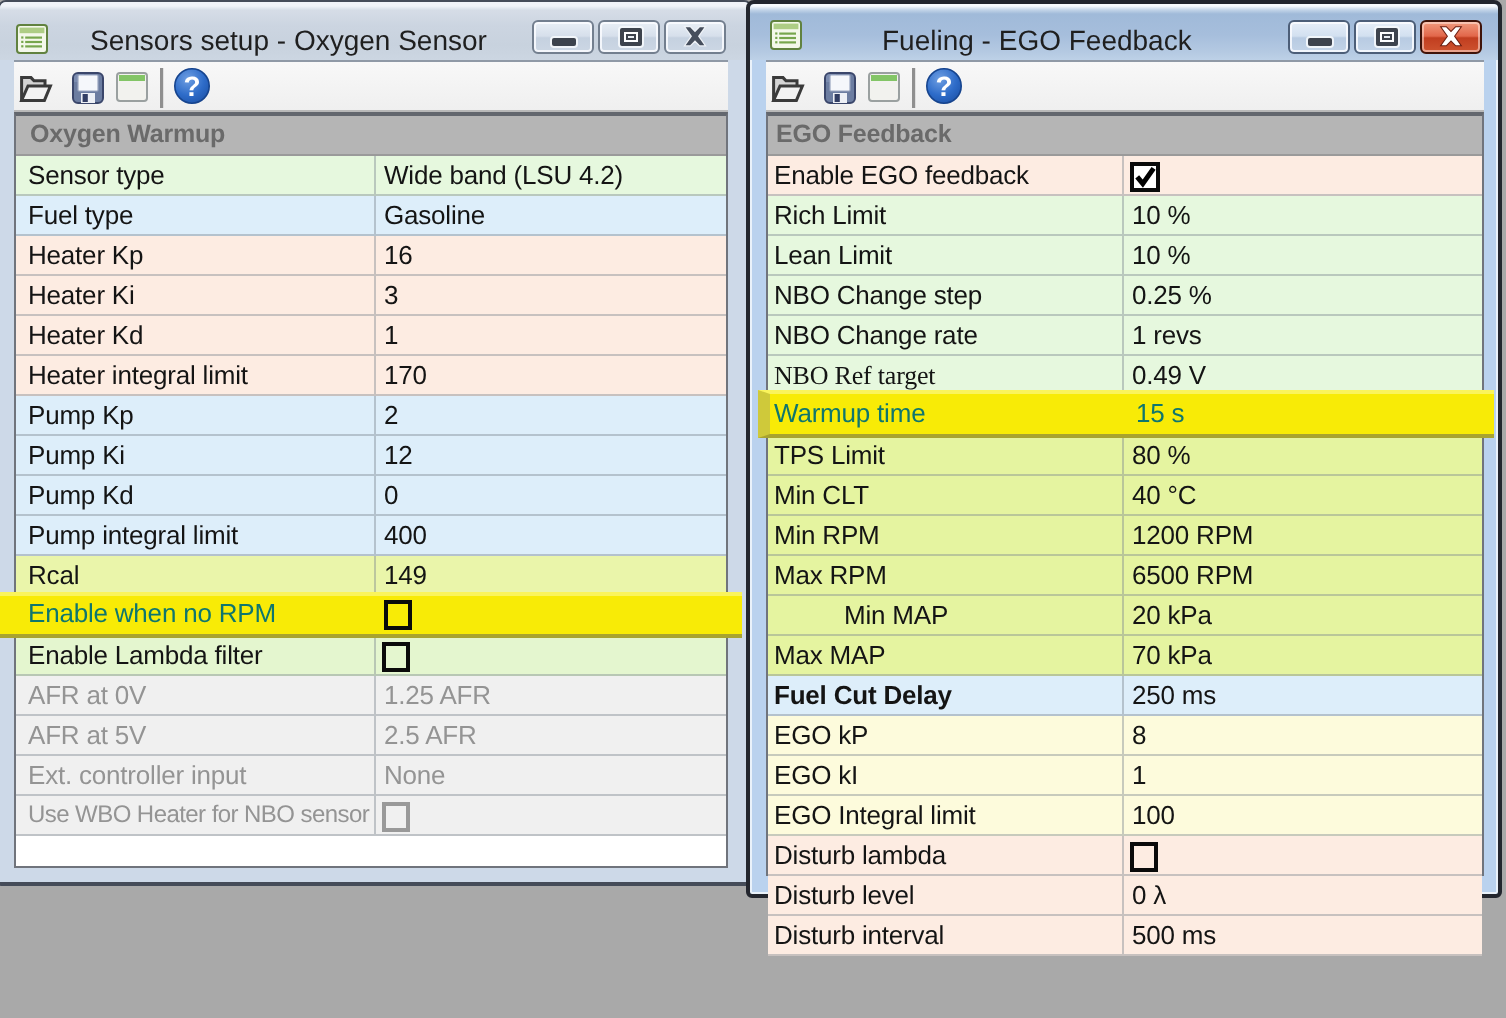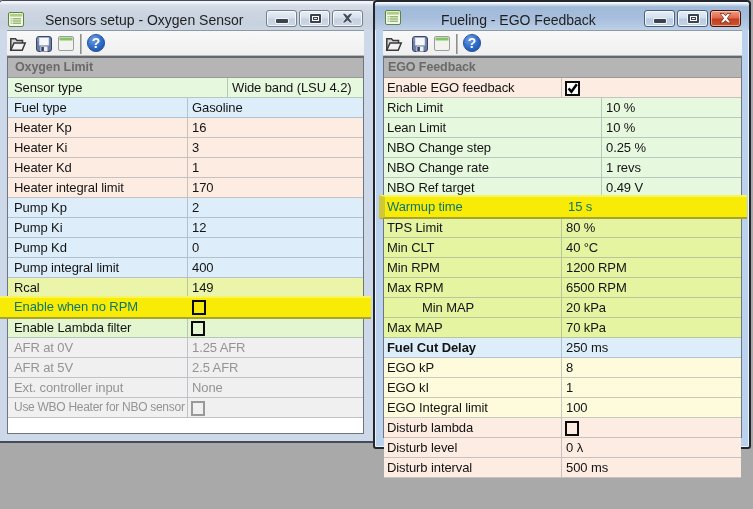--- a/index.html
+++ b/index.html
@@ -46,21 +46,21 @@
 .row .val{flex:1;box-sizing:border-box;border-left:1px solid rgba(125,134,144,0.42);
  padding-left:4px;white-space:nowrap;}
 .row.dis{color:#949494;}
 .cb{width:14px;height:15px;box-sizing:border-box;border:2px solid #0a0a0a;
  margin-top:3px;margin-left:-1px;position:relative;}
 .cb.dis{border-color:#999;}
 .band{position:absolute;box-sizing:border-box;background:#f8eb06;
  border-top:2px solid #faf45c;border-bottom:2px solid #a8a32f;z-index:5;display:flex;
  font-size:13px;letter-spacing:-0.1px;color:#0f766e;}
 
-.c-green{background:#e6f8de;gap:40px;}
+.c-green{background:#e6f8de;}
 .c-green2{background:#e4f6cf;}
 .c-blue{background:#ddeefa;}
 .c-pink{background:#fdece2;}
 .c-olive{background:#e5f4a0;align-items:flex-end;}
 .c-rcal{background:#eaf5aa;}
 .c-lyellow{background:#fdfbdc;}
 .c-dis{background:#f0f0f0;}
 </style>
 </head>
 <body>
@@ -131,21 +131,21 @@
                 <stop offset="0.55" stop-color="#2e6cc9"></stop>
                 <stop offset="1" stop-color="#1a4fa4"></stop>
           </radialGradient>
             </defs>
           <circle cx="9" cy="9" r="8.6" fill="url(#hg)" stroke="#16448e" stroke-width="0.8"></circle>
           <text x="9" y="13.8" font-size="14" font-weight="bold" fill="#fff" text-anchor="middle" font-family="Liberation Sans">?</text>
         </g>
       </svg>
     </div>
     <div class="tbl">
-      <div class="hdr">Oxygen Limit</div>
+      <div class="hdr">Oxygen Warmup</div>
       <div class="row c-green">
           <div class="lab" style="width:179px;">Sensor type</div>
           <div class="val">Wide band (LSU 4.2)</div>
         </div>
       <div class="row c-blue">
           <div class="lab" style="width:179px;">Fuel type</div>
           <div class="val">Gasoline</div>
         </div>
       <div class="row c-pink">
           <div class="lab" style="width:179px;">Heater Kp</div>
@@ -311,21 +311,21 @@
         </div>
       <div class="row c-green">
           <div class="lab" style="width:177px;">NBO Change step</div>
           <div class="val">0.25 %</div>
         </div>
       <div class="row c-green">
           <div class="lab" style="width:177px;">NBO Change rate</div>
           <div class="val">1 revs</div>
         </div>
       <div class="row c-green">
-          <div class="lab" style="width:177px;">NBO Ref target</div>
+          <div class="lab" style="width:177px;font-family:Liberation Serif, serif;">NBO Ref target</div>
           <div class="val">0.49 V</div>
         </div>
       <div class="row" style="background:#f8eb06;">
           <div class="lab" style="width:177px;"></div>
           <div class="val"></div>
         </div>
       <div class="row c-olive">
           <div class="lab" style="width:177px;">TPS Limit</div>
           <div class="val">80 %</div>
         </div>

